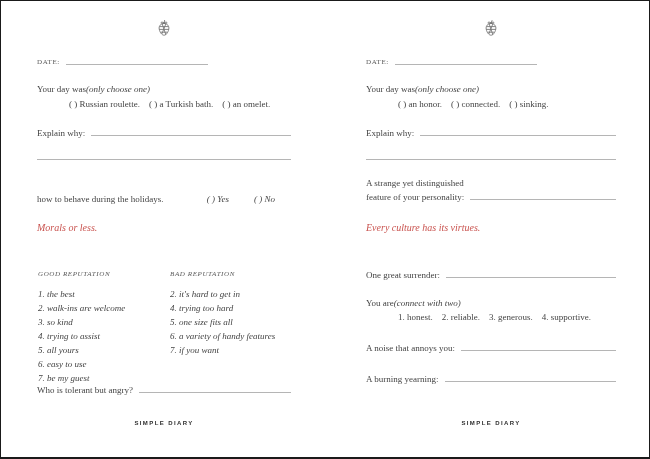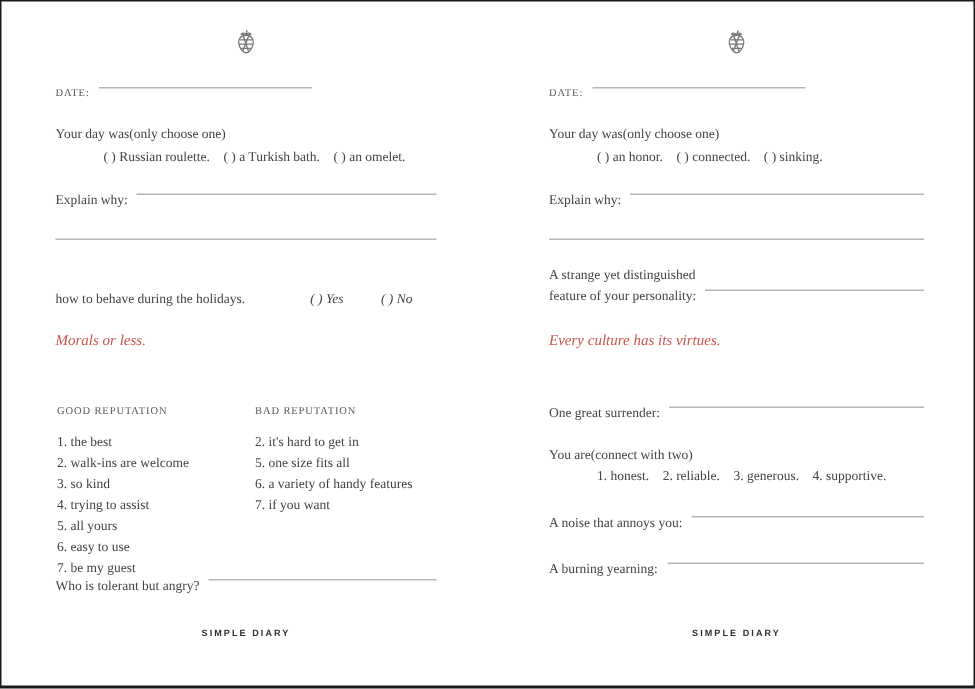--- a/index.html
+++ b/index.html
@@ -29,21 +29,21 @@
     top: 0;
     height: 100%;
   }
   .page.left  { left: 36px;  width: 254px; }
   .page.right { left: 365px; width: 250px; }
 
   .row {
     position: absolute;
     left: 0; right: 0;
     display: flex;
-    align-items: flex-start;
+    align-items: center;
     font-size: 9px;
     line-height: 12px;
     white-space: nowrap;
   }
   .smallcaps {
     font-size: 7px;
     letter-spacing: 0.6px;
     color: var(--soft);
   }
   .fill {
@@ -52,21 +52,21 @@
     transform: translateY(2px);
     min-width: 10px;
     margin-left: 6px;
   }
   .fill.short { flex: 0 0 142px; }
   .hline {
     position: absolute;
     left: 0; right: 0;
     border-bottom: 1px solid var(--line);
   }
-  .instr { }
+  .instr { font-style: italic; }
   .options {
     padding-left: 32px;
     gap: 9px;
   }
   .options span { display: inline-block; }
   .quote {
     position: absolute;
     left: 0; right: 0;
     text-align: left;
     font-style: italic;
@@ -76,20 +76,21 @@
   .icon-wrap {
     position: absolute;
     top: 17px;
     left: 0; right: 0;
     text-align: center;
   }
   .listcol {
     position: absolute;
     font-size: 9px;
     line-height: 14px;
+    font-style: italic;
   }
   .listcol .hdr {
     font-size: 7px;
     letter-spacing: 0.6px;
     color: var(--soft);
     margin-bottom: 6px;
   }
   .yesno { margin-left: auto; display: flex; gap: 25px; padding-right: 16px; font-style: italic; }
   .footer {
     position: absolute;
@@ -160,20 +161,21 @@
       <div>2. walk-ins are welcome</div>
       <div>3. so kind</div>
       <div>4. trying to assist</div>
       <div>5. all yours</div>
       <div>6. easy to use</div>
       <div>7. be my guest</div>
     </div>
     <div class="listcol" style="top:266px; left:133px; width:121px">
       <div class="hdr">BAD REPUTATION</div>
       <div>2. it's hard to get in</div>
+      <div>4. trying too hard</div>
       <div>5. one size fits all</div>
       <div>6. a variety of  handy features</div>
       <div>7. if  you want</div>
     </div>
 
     <div class="row" style="top:383px">
       <span>Who is tolerant but angry?</span>
       <span class="fill"></span>
     </div>
 

